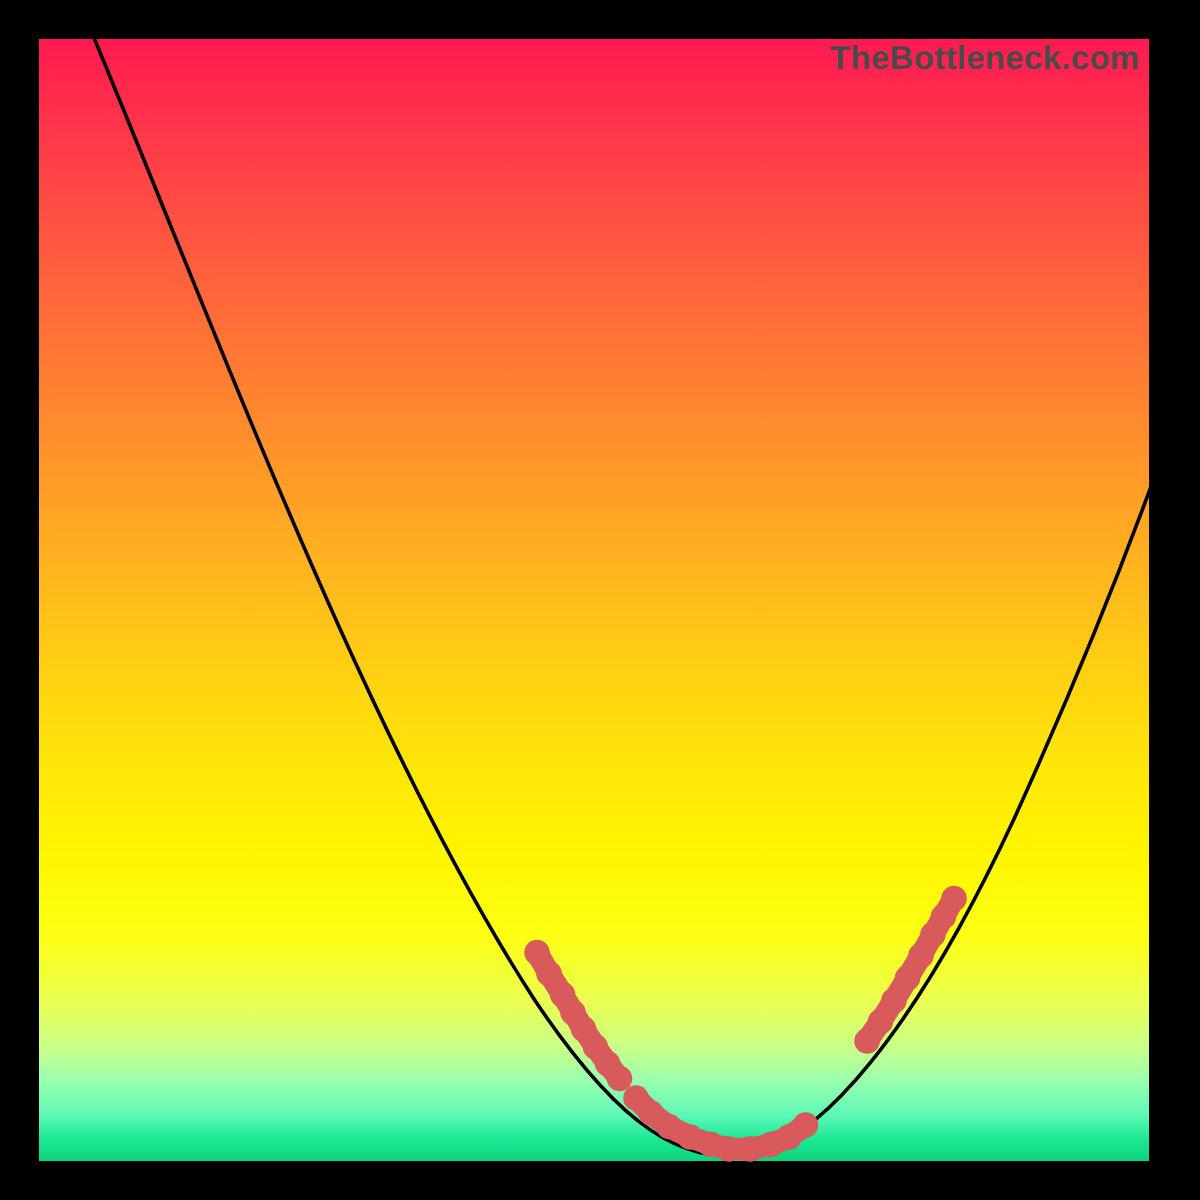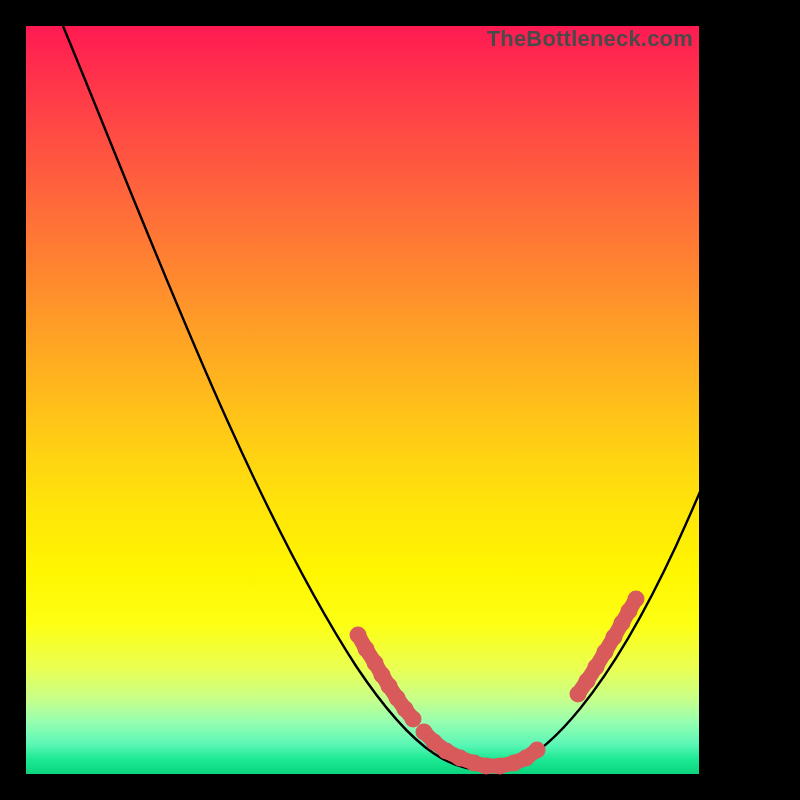--- a/index.html
+++ b/index.html
@@ -8,21 +8,21 @@
     width: 800px;
     height: 800px;
     background: #000;
     overflow: hidden;
     font-family: Arial, Helvetica, sans-serif;
   }
   .frame {
     position: absolute;
     left: 26px;
     top: 26px;
-    width: 673px;
+    width: 740px;
     height: 748px;
     background: linear-gradient(to bottom,
       #ff1a52 0%,
       #ff2f4c 6%,
       #ff4a44 14%,
       #ff6a3a 24%,
       #ff8a2e 34%,
       #ffaa22 44%,
       #ffc916 54%,
       #ffe40a 64%,

